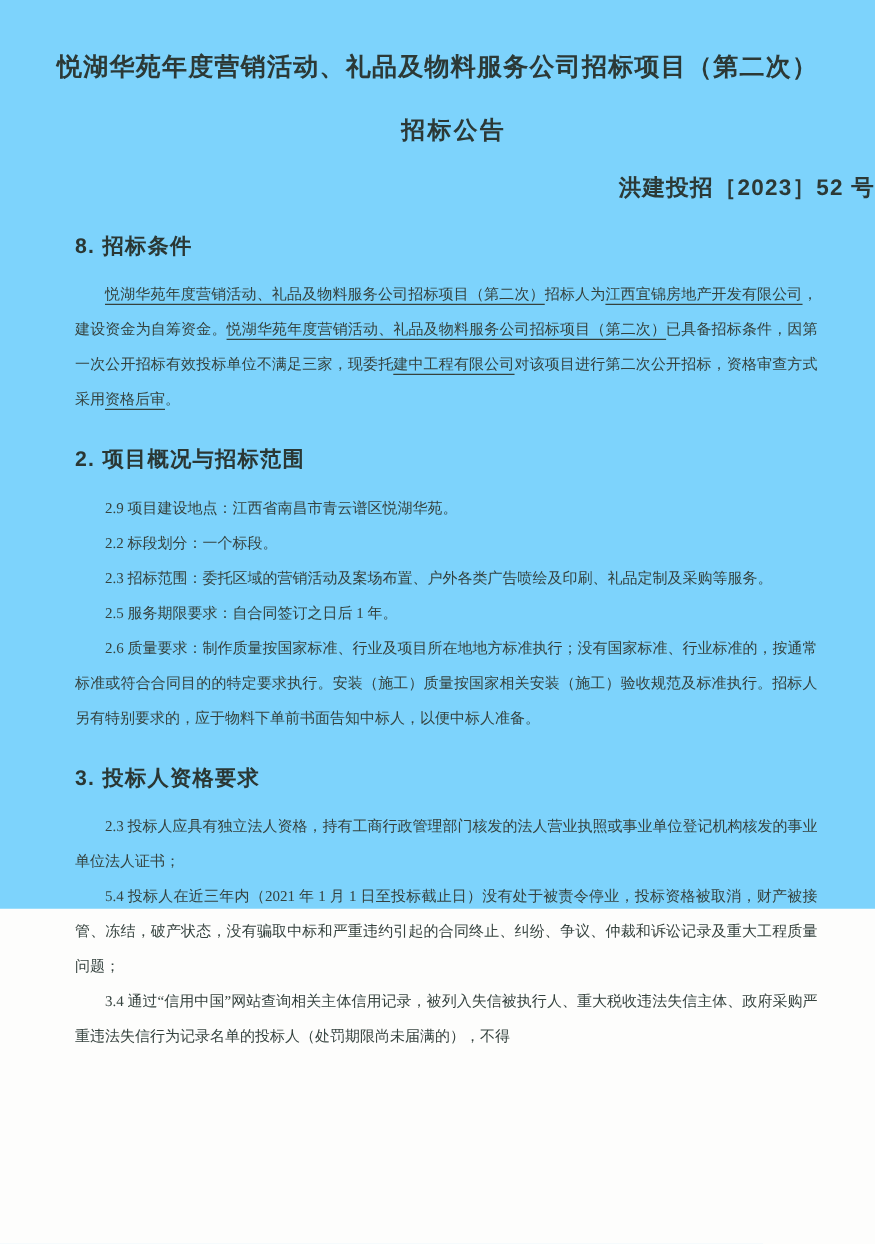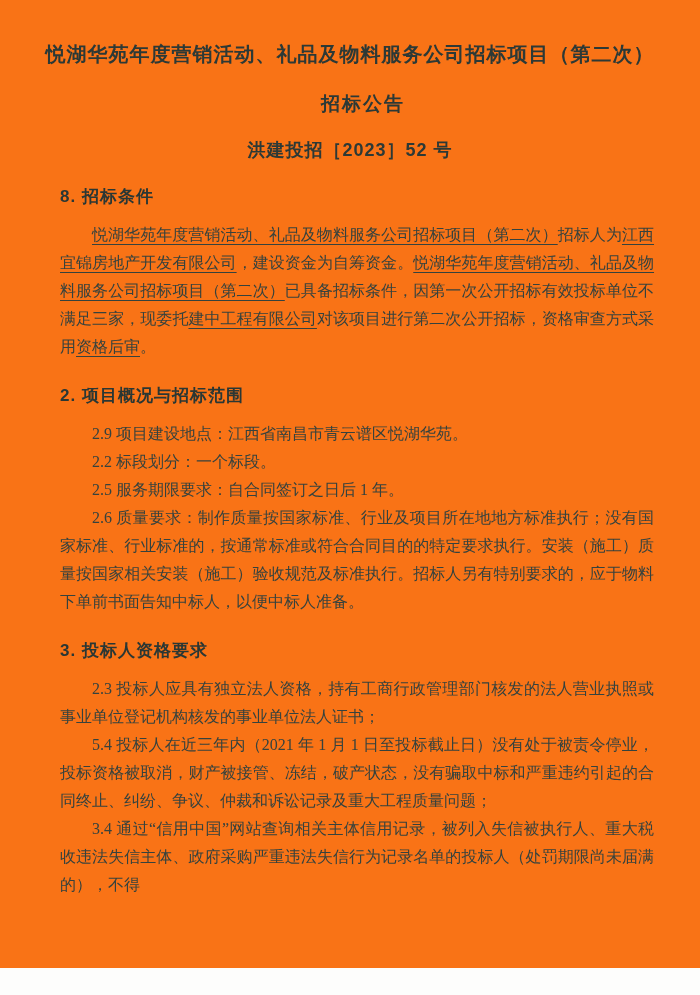--- a/index.html
+++ b/index.html
@@ -10,23 +10,23 @@
   body {
     width: 700px;
     height: 995px;
     overflow: hidden;
     color: #33403c;
     font-family: "Liberation Serif", serif;
     -webkit-font-smoothing: antialiased;
   }
   .page {
     width: 700px;
-    height: 968px;
+    height: 727px;
     box-sizing: border-box;
-    background: #f97316;
+    background: #7dd3fc;
   }
   .header {
     text-align: center;
     padding-top: 40px;
   }
   .doc-title {
     font-family: "Liberation Sans", sans-serif;
     font-size: 20px;
     font-weight: bold;
     letter-spacing: 1px;
@@ -43,35 +43,36 @@
     margin-top: 23px;
     margin-left: 26px;
   }
   .doc-number {
     font-family: "Liberation Sans", sans-serif;
     font-size: 18px;
     font-weight: bold;
     letter-spacing: 1px;
     color: #2c3936;
     margin-top: 21px;
+    text-align: right;
   }
   .content {
     padding: 0 46px 0 60px;
   }
   .sec-heading {
     font-family: "Liberation Sans", sans-serif;
     font-size: 17px;
     font-weight: bold;
     letter-spacing: 1px;
     color: #2a3734;
     margin: 23px 0 13px 0;
   }
   .para {
     margin: 0;
-    font-size: 16px;
+    font-size: 12px;
     line-height: 28px;
     text-align: justify;
     text-indent: 2em;
     color: #35423e;
   }
   .u {
     text-decoration: underline;
     text-underline-offset: 4px;
     text-decoration-thickness: 1px;
   }
@@ -88,20 +89,21 @@
   </div>
 
   <div class="content">
 
     <div class="sec-heading">8. 招标条件</div>
     <p class="para"><span class="u">悦湖华苑年度营销活动、礼品及物料服务公司招标项目（第二次）</span><span>招标人为</span><span class="u">江西宜锦房地产开发有限公司</span><span>，建设资金为自筹资金。</span><span class="u">悦湖华苑年度营销活动、礼品及物料服务公司招标项目（第二次）</span><span>已具备招标条件，因第一次公开招标有效投标单位不满足三家，现委托</span><span class="u">建中工程有限公司</span><span>对该项目进行第二次公开招标，资格审查方式采用</span><span class="u">资格后审</span><span>。</span></p>
 
     <div class="sec-heading">2. 项目概况与招标范围</div>
     <p class="para">2.9 项目建设地点：江西省南昌市青云谱区悦湖华苑。</p>
     <p class="para">2.2 标段划分：一个标段。</p>
+    <p class="para">2.3 招标范围：委托区域的营销活动及案场布置、户外各类广告喷绘及印刷、礼品定制及采购等服务。</p>
     <p class="para">2.5 服务期限要求：自合同签订之日后 1 年。</p>
     <p class="para">2.6 质量要求：制作质量按国家标准、行业及项目所在地地方标准执行；没有国家标准、行业标准的，按通常标准或符合合同目的的特定要求执行。安装（施工）质量按国家相关安装（施工）验收规范及标准执行。招标人另有特别要求的，应于物料下单前书面告知中标人，以便中标人准备。</p>
 
     <div class="sec-heading">3. 投标人资格要求</div>
     <p class="para">2.3 投标人应具有独立法人资格，持有工商行政管理部门核发的法人营业执照或事业单位登记机构核发的事业单位法人证书；</p>
     <p class="para">5.4 投标人在近三年内（2021 年 1 月 1 日至投标截止日）没有处于被责令停业，投标资格被取消，财产被接管、冻结，破产状态，没有骗取中标和严重违约引起的合同终止、纠纷、争议、仲裁和诉讼记录及重大工程质量问题；</p>
     <p class="para">3.4 通过“信用中国”网站查询相关主体信用记录，被列入失信被执行人、重大税收违法失信主体、政府采购严重违法失信行为记录名单的投标人（处罚期限尚未届满的），不得</p>
 
   </div>
 </div>

